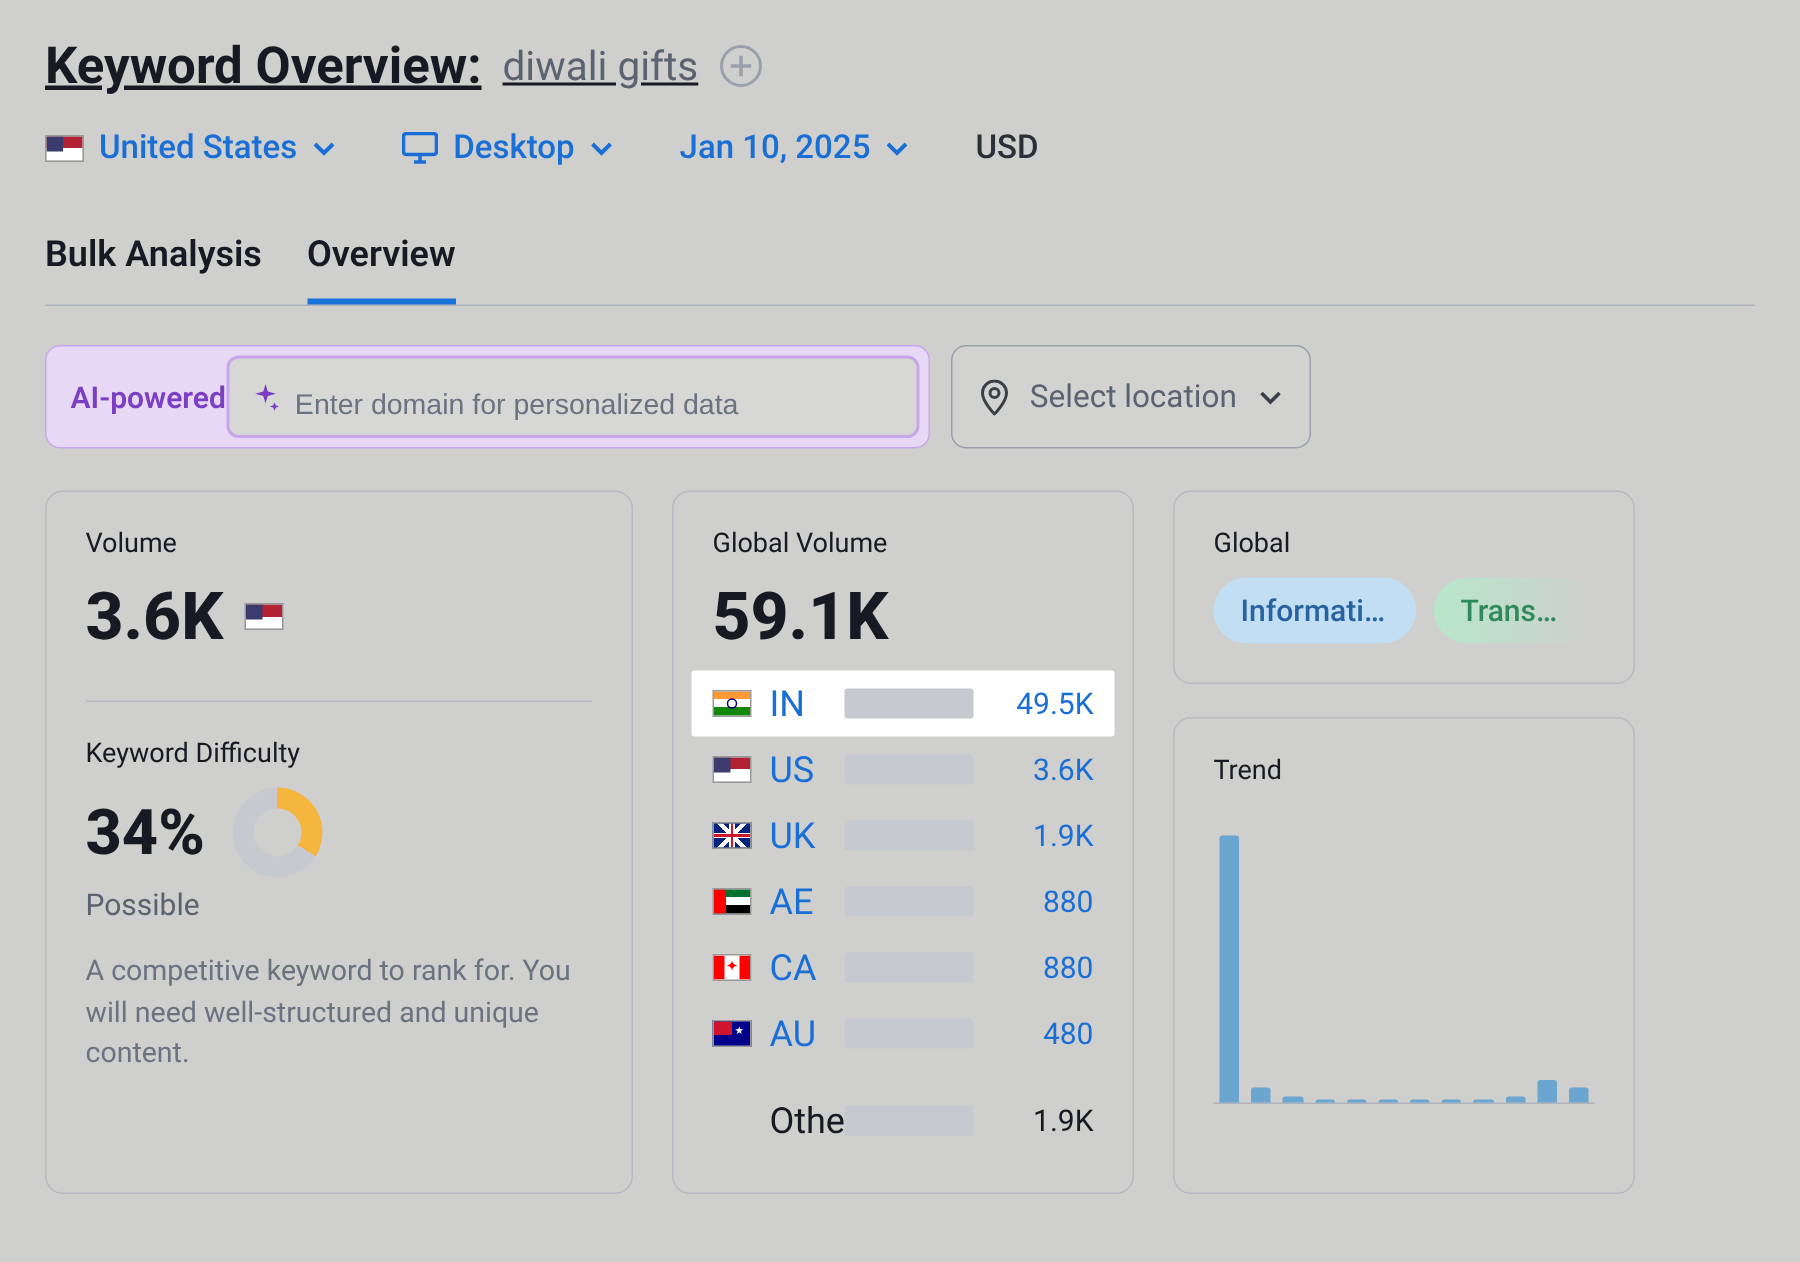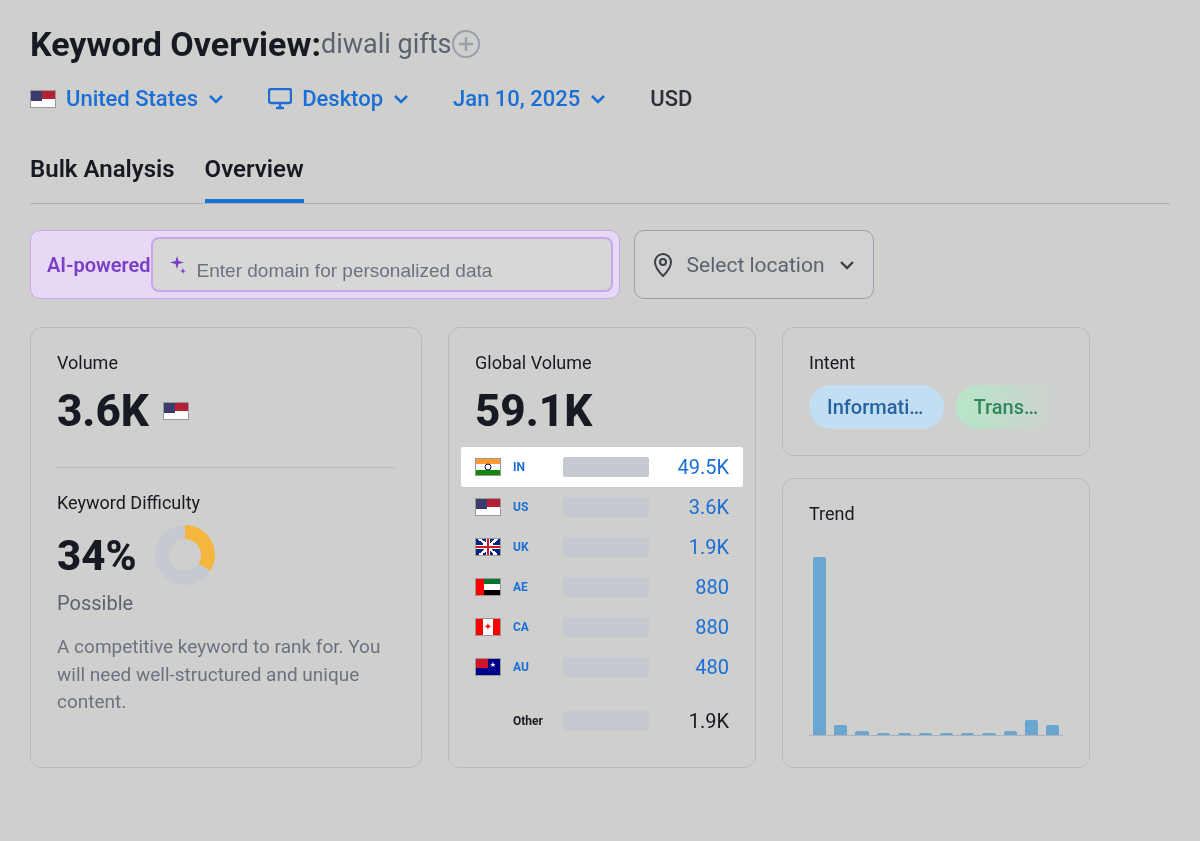--- a/index.html
+++ b/index.html
@@ -10,22 +10,23 @@
   height: 841px;
   overflow: hidden;
   color: #171a22;
 }
 .page {
   padding: 24px 30px 0 30px;
 }
 .title-row {
   display: flex;
   align-items: center;
-  gap: 0;
+  gap: 14px;
   margin-bottom: 22px;
+  text-decoration: underline;
 }
 .title-label { font-size: 34px; font-weight: 700; color: #171a22; }
 .title-keyword { font-size: 27px; font-weight: 400; color: #5c6370; }
 .plus-circle {
   width: 28px; height: 28px; border: 2px solid #9aa0ab; border-radius: 50%;
   display: flex; align-items: center; justify-content: center; color: #9aa0ab;
   font-size: 20px; font-weight: 700; line-height: 1; cursor: pointer;
 }
 .filters {
   display: flex; align-items: center; gap: 44px; margin-bottom: 44px;
@@ -96,21 +97,21 @@
 .kd-desc { font-size: 19px; color: #6b7280; margin-top: 18px; line-height: 1.45; }
 
 .country-row {
   display: grid; grid-template-columns: 28px 40px 1fr 70px;
   align-items: center; gap: 10px; padding: 8px 0;
 }
 .country-row.highlight {
   background: #ffffff; margin: 0 -14px; padding-left: 14px; padding-right: 14px;
   border-radius: 2px;
 }
-.country-code { font-size: 12px; font-weight: 700; }
+.country-code { font-size: 24px; font-weight: 400; }
 .country-code.link { color: #1a6fd6; }
 .country-val { font-size: 20px; text-align: right; }
 .country-val.link { color: #1a6fd6; }
 .bar-track { height: 20px; background: #c6c9cf; border-radius: 2px; overflow: hidden; }
 .bar-fill { height: 100%; background: #2ea8e6; }
 .country-row.highlight .bar-fill { background: #18a0f2; }
 
 .flag { width: 26px; height: 18px; display: inline-block; border: 1px solid #999; position: relative; overflow: hidden; }
 .flag-us { background: linear-gradient(to bottom, #b22234 0%, #b22234 50%, #fff 50%, #fff 100%); }
 .flag-us::before { content:""; position:absolute; top:0; left:0; width:11px; height:10px; background:#3c3b6e; }
@@ -287,21 +288,21 @@
             <span class="flag flag-blank"></span>
             <span class="country-code ">Other</span>
             <span class="bar-track"><span class="bar-fill" style="width:4%"></span></span>
             <span class="country-val ">1.9K</span>
           </div>
         </div>
     </div>
 
     <div class="right-col">
       <div class="card card-intent">
-        <div class="section-title">Intent</div>
+        <div class="section-title">Global</div>
         <div class="chips">
           <span class="chip chip-info">Informati...</span>
           <span class="chip chip-trans">Transac</span>
         </div>
       </div>
       <div class="card card-trend">
         <div class="section-title">Trend</div>
         <div class="trend-chart" id="trend-chart">
             <div class="trend-bar" style="height: 94.4444%;"></div>
             <div class="trend-bar" style="height: 5.55556%;"></div>

